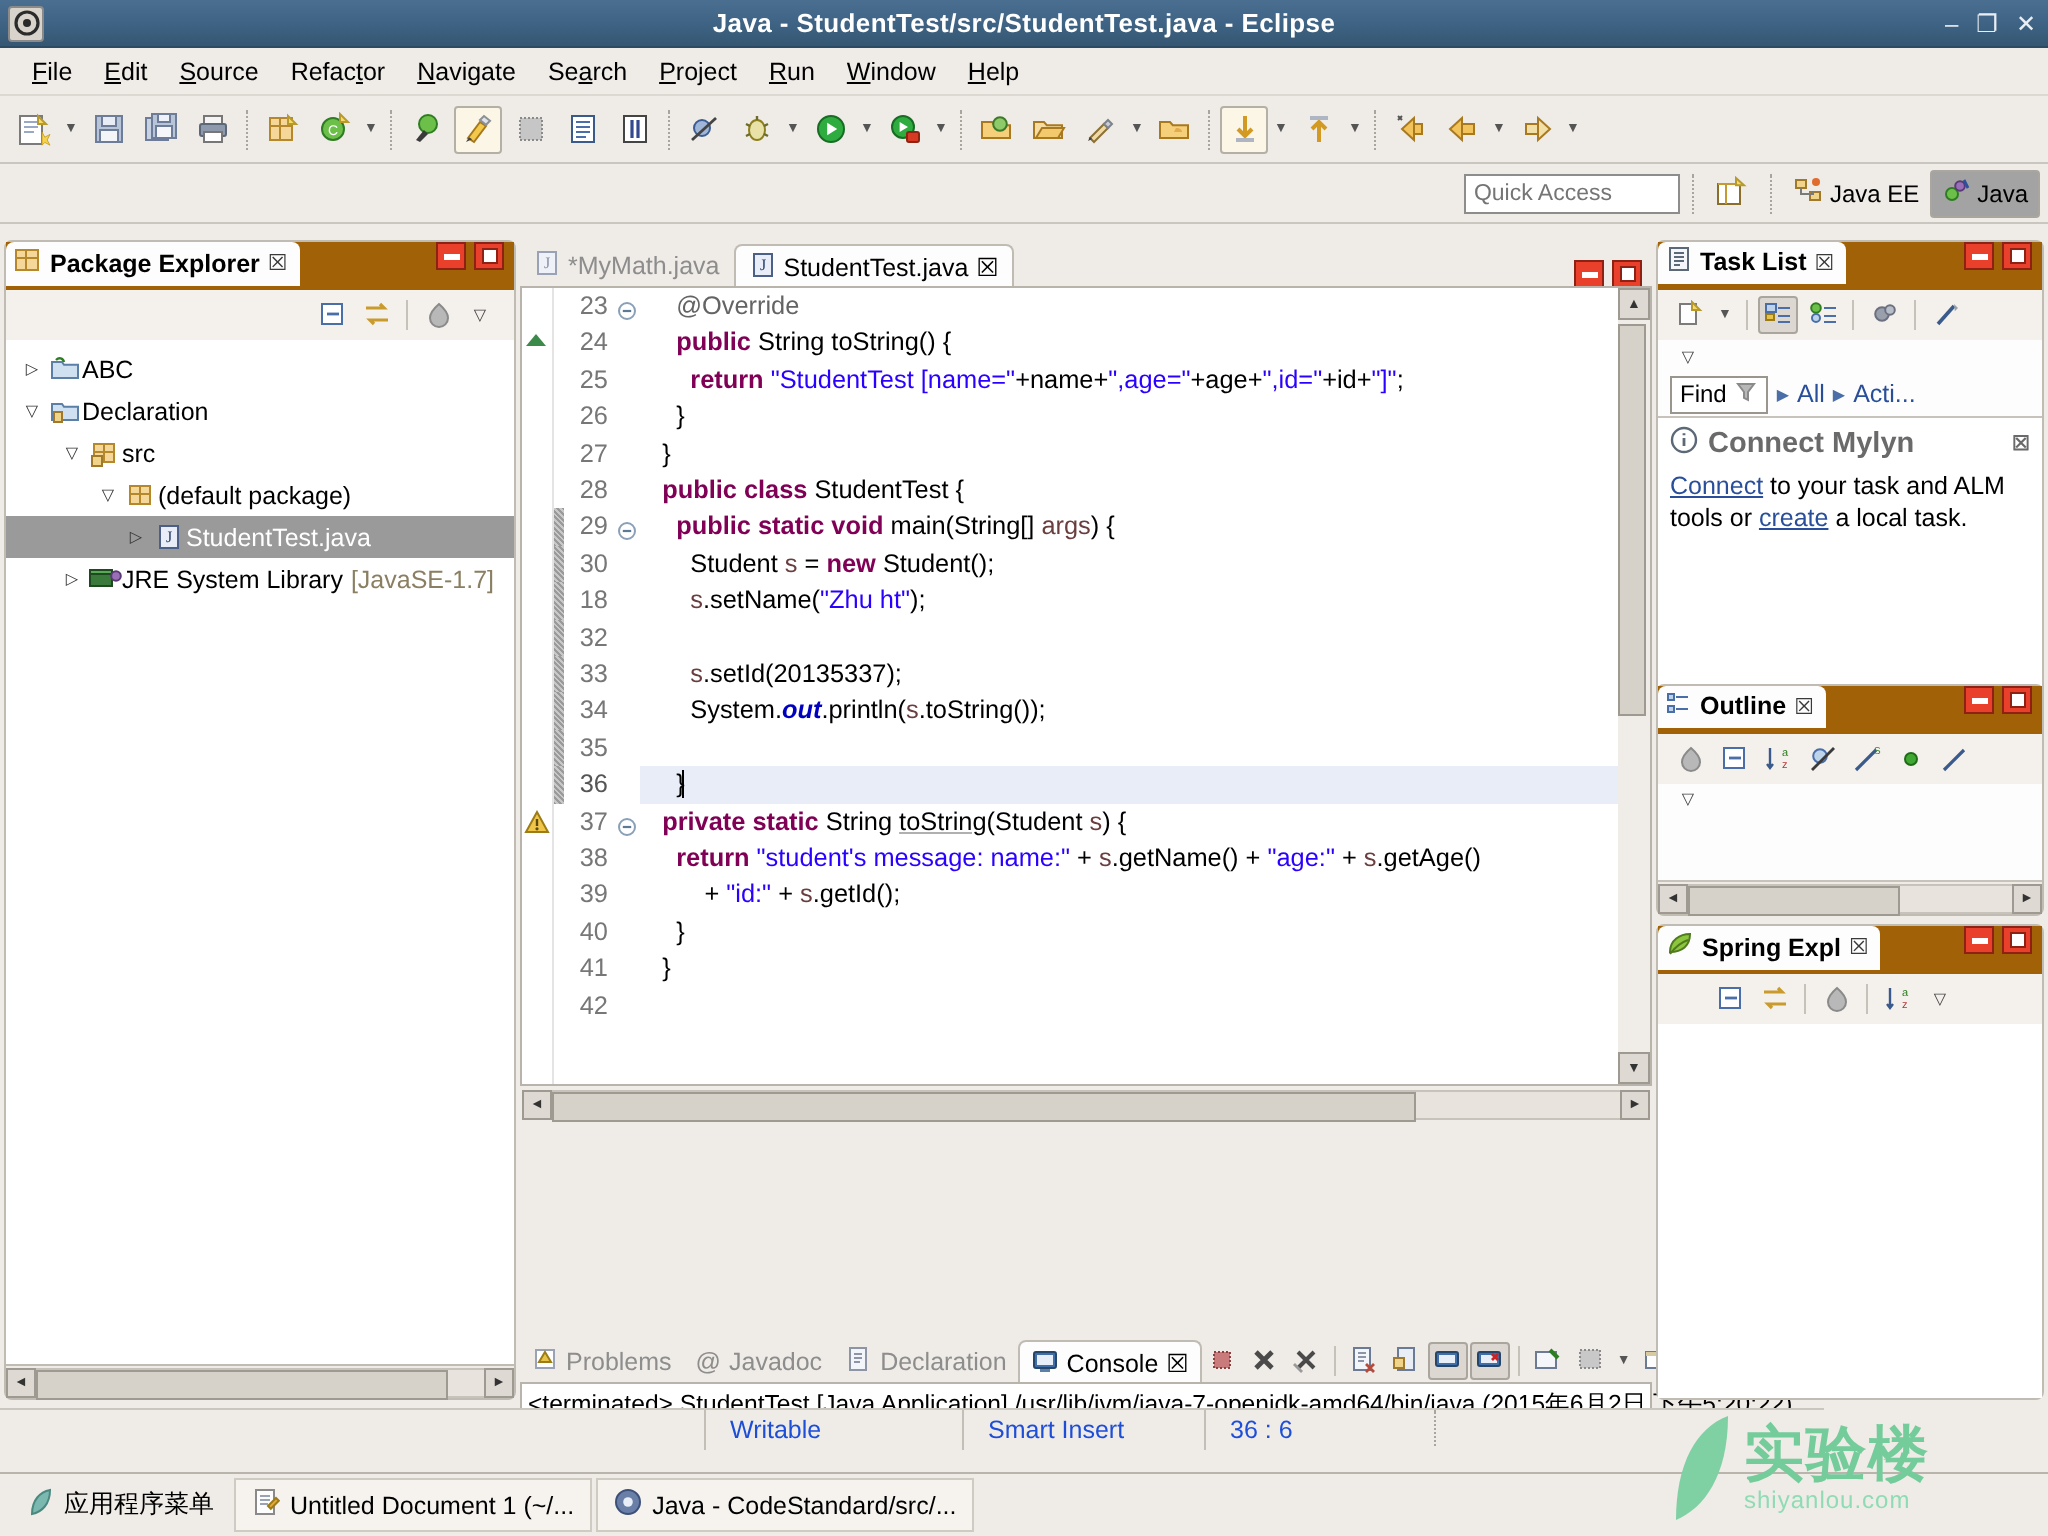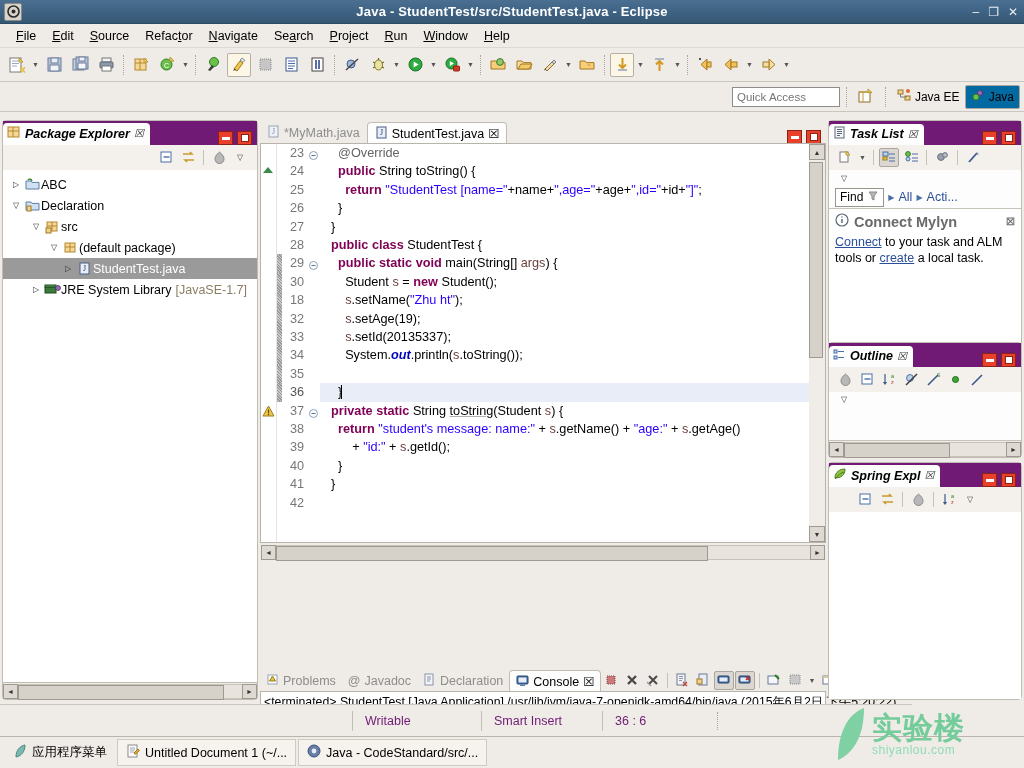--- a/index.html
+++ b/index.html
@@ -87,34 +87,33 @@
     width: 108px; height: 20px;
     border: 1px solid #8d8d8d; background: #fff;
     font-family: "Liberation Sans", sans-serif; font-size: 11.5px;
     padding: 0 4px; color: #333;
   }
   .qa-sep { width: 1px; height: 20px; border-left: 1px dotted #a9a49c; margin: 0 6px; }
   .persp-btn {
     display: flex; align-items: center; gap: 3px;
     padding: 2px 5px; font-size: 12px; border-radius: 2px;
   }
-  .persp-btn.active { background: #0369a1; border: 1px solid #aaa69e; }
+  .persp-btn.active { background: #a3a3a3; border: 1px solid #aaa69e; }
 
   
   #main {
     position: absolute; top: 116px; left: 0;
     width: 1024px; height: 588px;
     background: #efebe7;
   }
 
   
   .part-tabbar {
-    height: 24px; display: flex; align-items: flex-end;
-    background: #701a75;
-    font-style: italic;
+    height: 24px; display: flex; align-items: flex-start;
+    background: #a16207;
   }
   .part-tab {
     display: flex; align-items: center; gap: 4px;
     padding: 2px 6px 3px 4px;
     font-size: 12.5px; font-weight: bold; color: #000;
     background: #fdfdfd;
     border-top-left-radius: 4px; border-top-right-radius: 4px;
   }
   .part-tab .closeX { font-size: 11px; font-weight: normal; color: #3a3a3a; }
   .part-ctrl { margin-left: auto; display: flex; gap: 4px; padding-right: 5px; }
@@ -243,21 +242,21 @@
   .mylyn-text { font-size:12.5px; color:#000; line-height:16px; margin-top:4px; }
   .mylyn-text a { color:#2a4f9a; text-decoration: underline; }
   #outline { position:absolute; top:222px; left:0; width:194px; height:116px; display:flex; flex-direction:column; }
   #outline .ohscroll { margin-top:auto; height:17px; display:flex; align-items:center; background:#efebe7; border-top:1px solid #c7c3bb; }
   #springexp { position:absolute; top:342px; left:0; width:194px; height:238px; display:flex; flex-direction:column; }
 
   
   #statusbar {
     position:absolute; top:704px; left:0; width:912px; height:32px;
     background:#efebe7; border-top:1px solid #c9c5bf;
-    display:flex; align-items:center; font-size:12.5px; color:#701a75;
+    display:flex; font-size:12.5px; color:#1d4ed8;
   }
   .sb-cell { padding: 0 12px; height: 20px; display:flex; align-items:center; }
   .sb-div { width:1px; height:20px; border-left:1px solid #c3bfb7; }
   .sb-dots { width:1px; height:18px; border-left:1px dotted #a9a49c; margin-left:14px; }
 
   
   #taskbar {
     position:absolute; top:736px; left:0; width:1024px; height:32px;
     background:#efebe7; border-top:1px solid #b9b5ad;
     display:flex; align-items:center; padding-left:6px; gap:2px;
@@ -723,21 +722,20 @@
       <div id="codearea">
           <div class="crow" style="position: absolute; left: 0px; right: 0px; top: 0px;"><span style="white-space:pre">    </span><span class="ann">@Override</span></div>
           <div class="crow" style="position: absolute; left: 0px; right: 0px; top: 18.4px;"><span style="white-space:pre">    </span><span class="kw">public </span><span>String toString() {</span></div>
           <div class="crow" style="position: absolute; left: 0px; right: 0px; top: 36.8px;"><span style="white-space:pre">      </span><span class="kw">return </span><span class="str">"StudentTest [name="</span><span>+name+</span><span class="str">",age="</span><span>+age+</span><span class="str">",id="</span><span>+id+</span><span class="str">"]"</span><span>;</span></div>
           <div class="crow" style="position: absolute; left: 0px; right: 0px; top: 55.2px;"><span style="white-space:pre">    </span><span>}</span></div>
           <div class="crow" style="position: absolute; left: 0px; right: 0px; top: 73.6px;"><span style="white-space:pre">  </span><span>}</span></div>
           <div class="crow" style="position: absolute; left: 0px; right: 0px; top: 110.4px;"><span style="white-space:pre">    </span><span class="kw">public static void </span><span>main(String[] </span><span class="par">args</span><span>) {</span></div>
           <div class="crow" style="position: absolute; left: 0px; right: 0px; top: 92px;"><span style="white-space:pre">  </span><span class="kw">public class </span><span>StudentTest {</span></div>
           <div class="crow" style="position: absolute; left: 0px; right: 12px; top: 128.8px;"><span style="white-space:pre">      </span><span>Student </span><span class="par">s</span><span> = </span><span class="kw">new </span><span>Student();</span></div>
           <div class="crow" style="position: absolute; left: 0px; right: 0px; top: 147.2px;"><span style="white-space:pre">      </span><span class="par">s</span><span>.setName(</span><span class="str">"Zhu ht"</span><span>);</span></div>
-          <div class="crow" style="position: absolute; left: 0px; right: 0px; top: 165.6px;"><span style="white-space:pre">      </span><span class="par">s</span><span>.setAge(19);</span></div>
           <div class="crow" style="position: absolute; left: 0px; right: 0px; top: 184px;"><span style="white-space:pre">      </span><span class="par">s</span><span>.setId(20135337);</span></div>
           <div class="crow" style="position: absolute; left: 0px; right: 0px; top: 202.4px;"><span style="white-space:pre">      </span><span>System.</span><span class="fld">out</span><span>.println(</span><span class="par">s</span><span>.toString());</span></div>
           <div class="crow" style="position: absolute; left: 0px; right: 0px; top: 220.8px;"><span style="white-space:pre"></span><span></span></div>
           <div class="crow hl-line" style="position: absolute; left: 0px; right: 0px; top: 239.2px;"><span style="white-space:pre">    </span><span>}</span><span style="border-left:1px solid #000;margin-left:-1px"></span></div>
           <div class="crow" style="position: absolute; left: 0px; right: 0px; top: 257.6px;"><span style="white-space:pre">  </span><span class="kw">private static </span><span>String </span><span class="undl">toString</span><span>(Student </span><span class="par">s</span><span>) {</span></div>
           <div class="crow" style="position: absolute; left: 0px; right: 0px; top: 276px;"><span style="white-space:pre">    </span><span class="kw">return </span><span class="str">"student's message: name:"</span><span> + </span><span class="par">s</span><span>.getName() + </span><span class="str">"age:"</span><span> + </span><span class="par">s</span><span>.getAge()</span></div>
           <div class="crow" style="position: absolute; left: 0px; right: 0px; top: 294.4px;"><span style="white-space:pre">        </span><span>+ </span><span class="str">"id:"</span><span> + </span><span class="par">s</span><span>.getId();</span></div>
           <div class="crow" style="position: absolute; left: 0px; right: 0px; top: 312.8px;"><span style="white-space:pre">    </span><span>}</span></div>
           <div class="crow" style="position: absolute; left: 0px; right: 0px; top: 331.2px;"><span style="white-space:pre">  </span><span>}</span></div>
           <div class="crow" style="position: absolute; left: 0px; right: 0px; top: 349.6px;"><span style="white-space:pre"></span><span></span></div>

